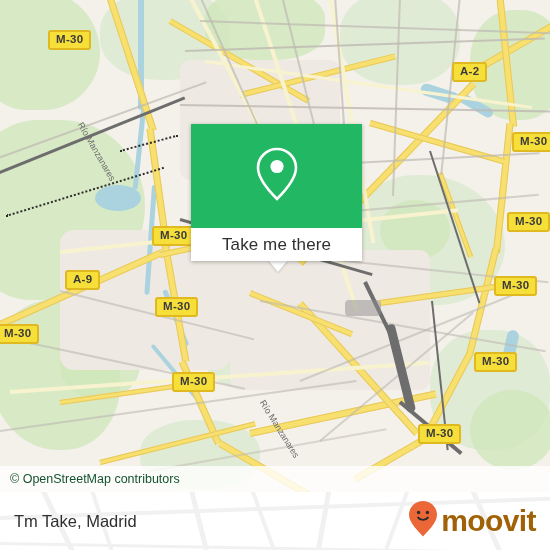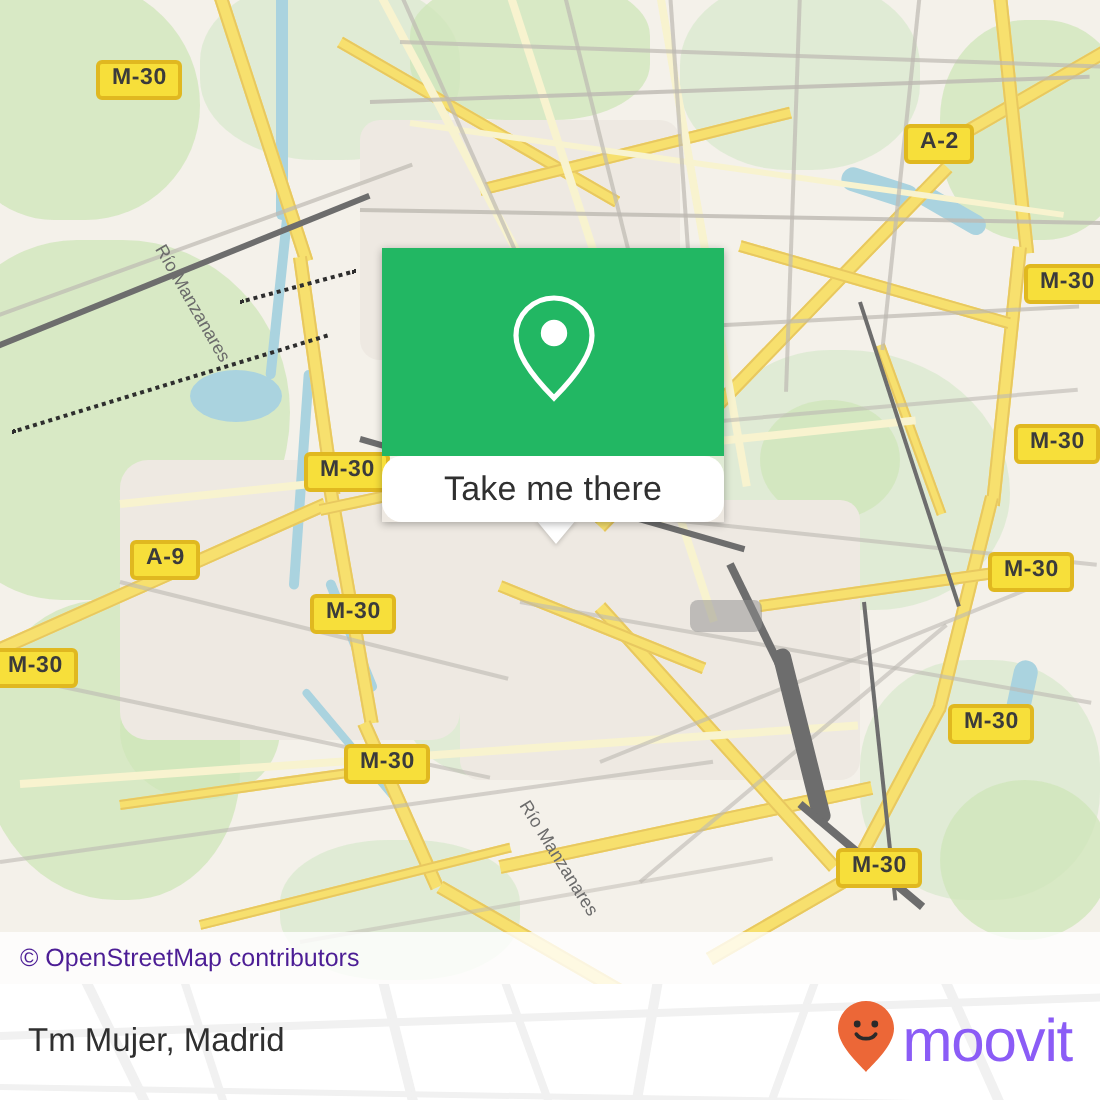--- a/index.html
+++ b/index.html
@@ -70,21 +70,21 @@
     z-index: 40;
   }
   #card-top {
     width: 100%; height: 104px;
     background: #22b763;
     display: flex; align-items: center; justify-content: center;
   }
   #card-bottom {
     width: 100%; height: 33px;
     background: #ffffff;
-    display: flex; align-items: center; justify-content: center; border-radius: 10px;
+    display: flex; align-items: center; justify-content: center;
   }
   #card-label {
     font-size: 17px;
     color: #303030;
     letter-spacing: .1px;
     font-family: "Liberation Sans", sans-serif;
   }
   #card-tail {
     position: absolute;
     left: 268px; top: 260px;
@@ -99,21 +99,21 @@
   
   #attrib {
     position: absolute;
     left: 0; top: 466px; width: 550px; height: 26px;
     background: rgba(255,255,255,.80);
     display: flex; align-items: center;
     z-index: 30;
   }
   #attrib-text {
     font-size: 12.5px;
-    color: #4c1d95;
+    color: #14532d;
     padding-left: 10px;
     font-family: "Liberation Sans", sans-serif;
   }
 
   
   #footer {
     position: absolute; left: 0; top: 492px; width: 550px; height: 58px;
     background: #ffffff;
     overflow: hidden;
   }
@@ -122,21 +122,21 @@
     position: absolute; left: 14px; top: 50%; transform: translateY(-50%);
     font-size: 16.5px; color: #2f2f2f;
     font-family: "Liberation Sans", sans-serif;
     z-index: 3;
   }
   #brand {
     position: absolute; right: 14px; top: 50%; transform: translateY(-50%);
     display: flex; align-items: center; gap: 3px; z-index: 3;
   }
   #brand-text {
-    font-size: 30px; font-weight: normal; color: #8b5cf6;
+    font-size: 30px; font-weight: bold; color: #a16207;
     letter-spacing: -.6px; line-height: 30px;
     font-family: "Liberation Sans", sans-serif;
   }
 </style>
 </head>
 <body>
 
 <div id="root">
 
   <div id="map">
@@ -282,21 +282,21 @@
     <div class="fline" style="left:40px;top:-10px;width:110px;height:5px;transform:rotate(64deg);"></div>
     <div class="fline" style="left:90px;top:-10px;width:110px;height:4px;transform:rotate(72deg);"></div>
     <div class="fline" style="left:190px;top:-10px;width:100px;height:5px;transform:rotate(76deg);"></div>
     <div class="fline" style="left:250px;top:-10px;width:100px;height:4px;transform:rotate(70deg);"></div>
     <div class="fline" style="left:330px;top:-10px;width:110px;height:5px;transform:rotate(100deg);"></div>
     <div class="fline" style="left:410px;top:-10px;width:110px;height:4px;transform:rotate(110deg);"></div>
     <div class="fline" style="left:470px;top:-10px;width:100px;height:5px;transform:rotate(66deg);"></div>
     <div class="fline" style="left:0px;top:24px;width:560px;height:4px;transform:rotate(-2deg);"></div>
     <div class="fline" style="left:0px;top:50px;width:560px;height:3px;transform:rotate(1deg);"></div>
 
-    <div id="footer-title">Tm Mujer, Madrid</div>
+    <div id="footer-title">Tm Take, Madrid</div>
 
     <div id="brand">
       <span>
         <svg width="30" height="38" viewBox="0 0 30 38" aria-hidden="true">
           <path d="M15 1 C7.3 1 1 7.2 1 14.8 C1 23.2 11 32 15 36.5 C19 32 29 23.2 29 14.8 C29 7.2 22.7 1 15 1 Z" fill="#ec6737"></path>
           <circle cx="10.6" cy="12.5" r="1.7" fill="#2a2a2a"></circle>
           <circle cx="19.4" cy="12.5" r="1.7" fill="#2a2a2a"></circle>
           <path d="M10.2 17.6 C12.2 20.6 17.8 20.6 19.8 17.6" fill="none" stroke="#2a2a2a" stroke-width="1.9" stroke-linecap="round"></path>
         </svg>
       </span>

